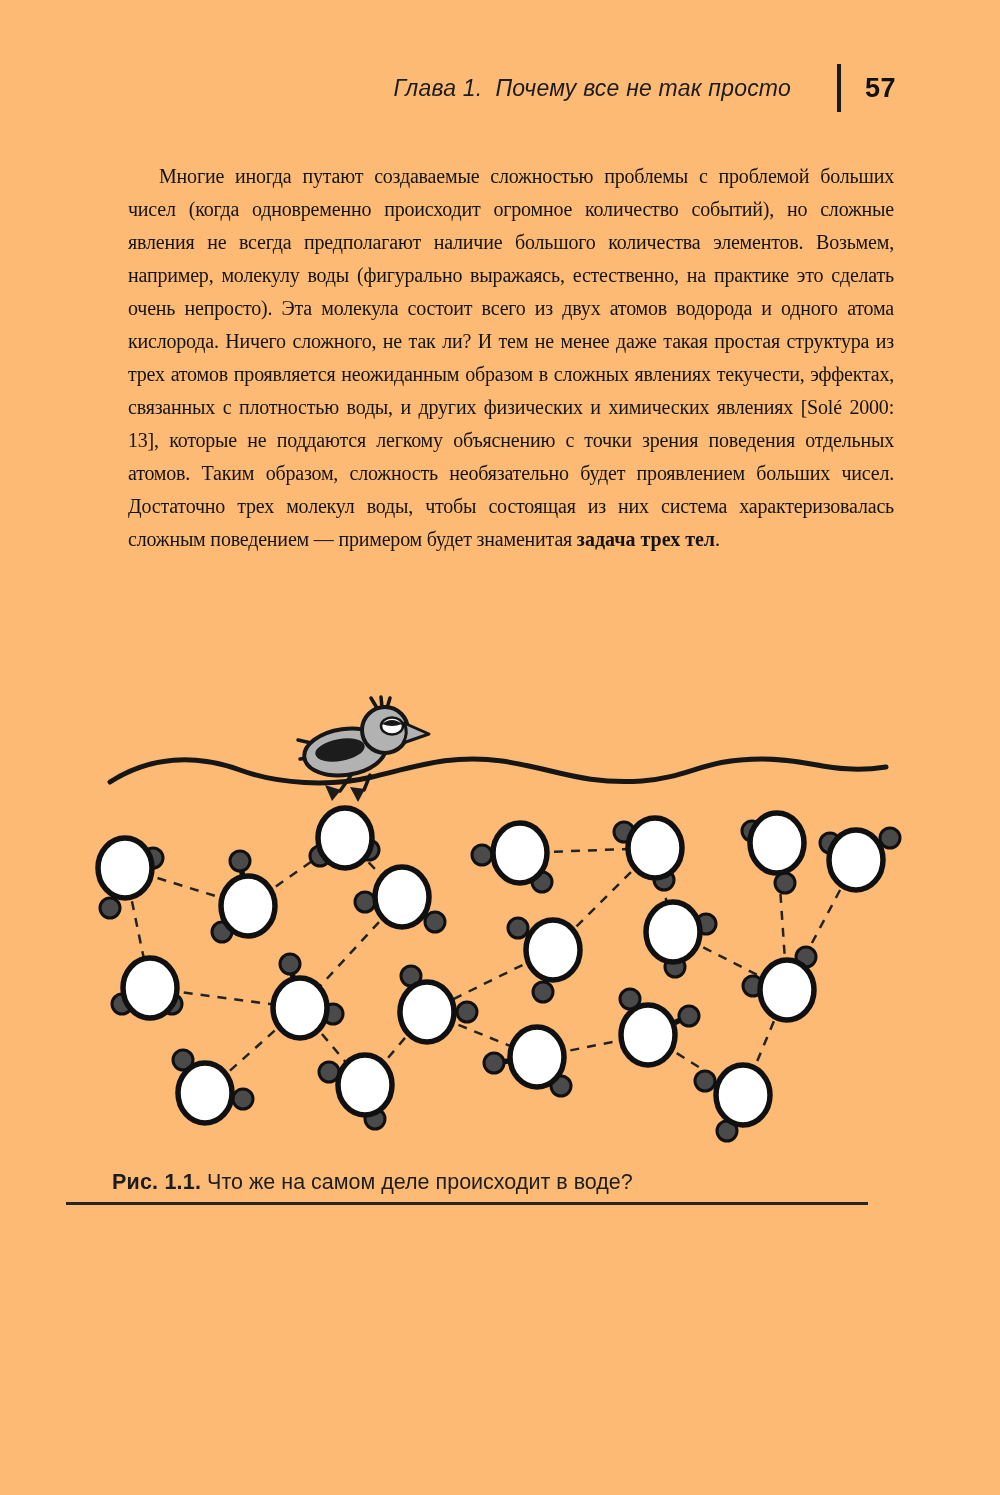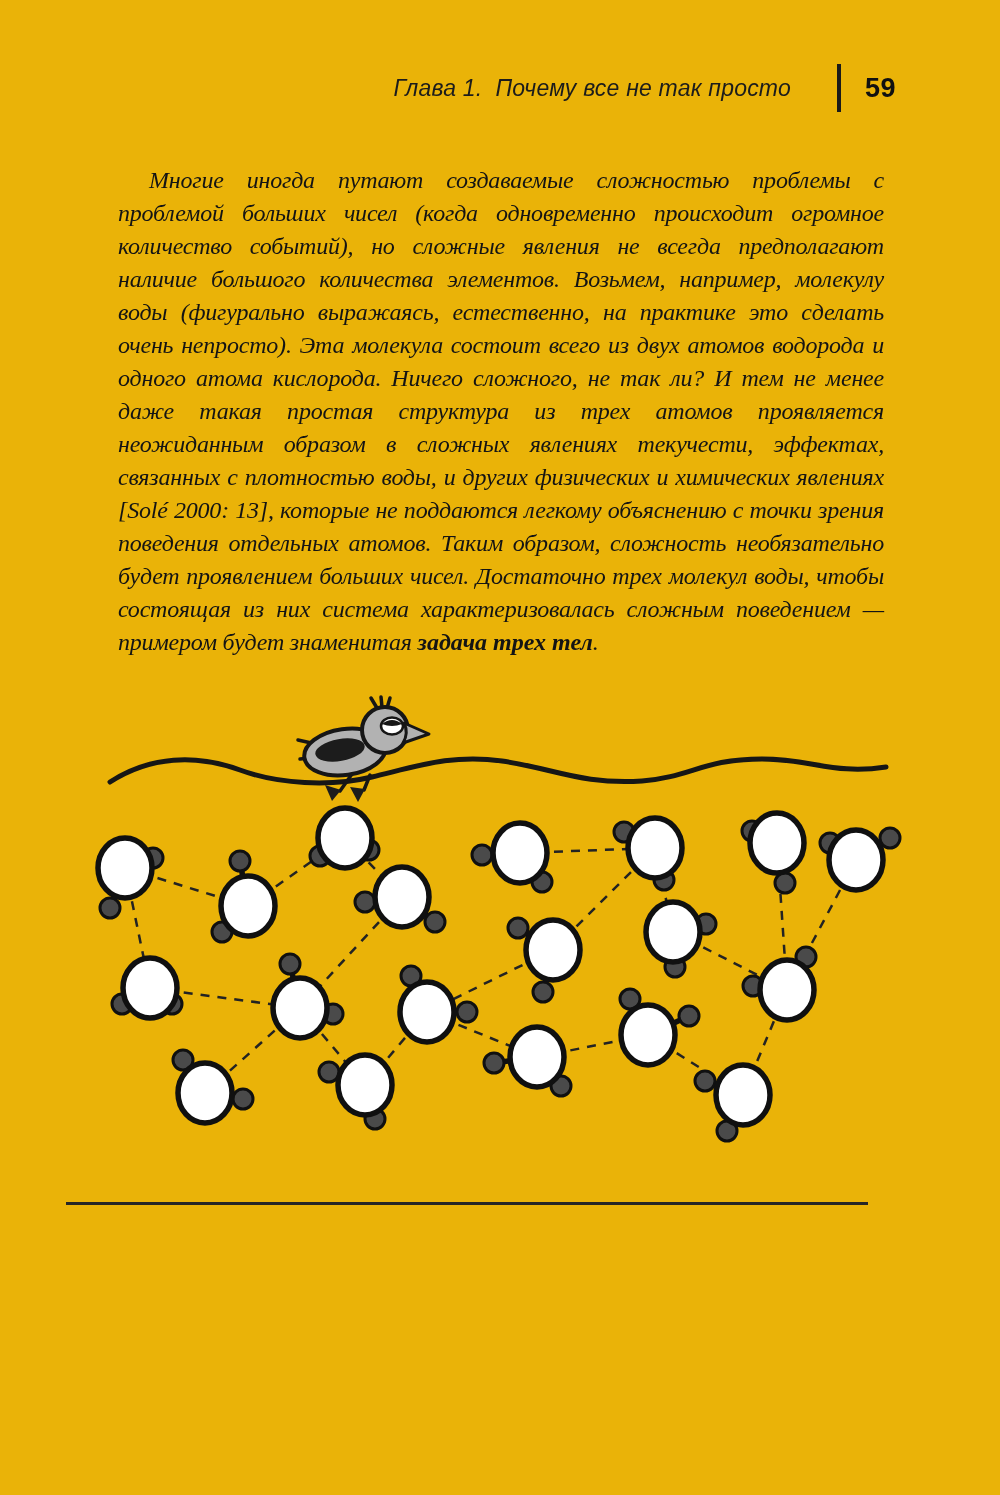--- a/index.html
+++ b/index.html
@@ -1,35 +1,35 @@
 <!DOCTYPE html>
 <html><head>
 <meta charset="utf-8">
 <style>
   html,body{margin:0;padding:0;background:#888;}
   .page{
-    position:relative;width:1000px;height:1495px;background:#eab308;
+    position:relative;width:1000px;height:1495px;background:#fdba74;
     margin:0 auto;overflow:hidden;
     font-family:"Liberation Serif", serif;color:#141414;
   }
   
   .runhead{
     position:absolute;top:64px;right:104px;display:flex;align-items:center;
     font-family:"Liberation Sans", sans-serif;
   }
   .runhead .chapter{
     font-style:italic;font-size:23px;color:#1c1c1c;letter-spacing:.2px;white-space:pre;
   }
   .runhead .vbar{width:4px;height:48px;background:#1a1a1a;margin:0 24px 0 46px;}
   .runhead .pnum{font-weight:bold;font-size:27px;color:#111;letter-spacing:.5px;}
   
   .bodytext{
-    position:absolute;left:118px;width:766px;
-    font-size:24px;line-height:33px;text-align:justify;
-    text-indent:31px;letter-spacing:-0.2px;font-style:italic;
+    position:absolute;left:128px;width:766px;
+    font-size:20px;line-height:33px;text-align:justify;
+    text-indent:31px;letter-spacing:-0.2px;
   }
   .p1{top:140px;}
   .p2{top:1256px;}
   .bodytext b{letter-spacing:0;}
   
   .figsvg{position:absolute;left:0;top:690px;width:1000px;height:480px;}
   .bond{stroke:#232323;stroke-width:2.5;stroke-dasharray:9 8;fill:none;}
   .stem{stroke:#101010;stroke-width:5.5;stroke-linecap:round;}
   .hyd{fill:#4a4a4a;stroke:#101010;stroke-width:3;}
   .oxy{fill:#ffffff;stroke:#101010;stroke-width:5.5;}
@@ -44,21 +44,21 @@
   .caprule{position:absolute;left:66px;top:1202px;width:802px;height:3px;background:#262626;}
 </style>
 </head>
 <body>
 
 <div class="page">
 
   <div class="runhead">
     <span class="chapter">Глава 1.  Почему все не так просто</span>
     <span class="vbar"></span>
-    <span class="pnum">59</span>
+    <span class="pnum">57</span>
   </div>
 
   <p class="bodytext p1"><span>Многие иногда путают создаваемые сложностью проблемы с проблемой больших чисел (когда одновременно происходит огромное количество событий), но сложные явления не всегда предполагают наличие большого количества элементов. Возьмем, например, молекулу воды (фигурально выражаясь, естественно, на практике это сделать очень непросто). Эта молекула состоит всего из двух атомов водорода и одного атома кислорода. Ничего сложного, не так ли? И тем не менее даже такая простая структура из трех атомов проявляется неожиданным образом в сложных явлениях текучести, эффектах, связанных с плотностью воды, и других физических и химических явлениях [Solé 2000: 13], которые не поддаются легкому объяснению с точки зрения поведения отдельных атомов. Таким образом, сложность необязательно будет проявлением больших чисел. Достаточно трех молекул воды, чтобы состоящая из них система характеризовалась сложным поведением — примером будет знаменитая </span><b>задача трех тел</b><span>.</span></p>
 
   <svg class="figsvg" viewBox="0 0 1000 480">
     <g>
         <line x1="125" y1="178" x2="248" y2="216" class="bond"></line>
         <line x1="125" y1="178" x2="150" y2="298" class="bond"></line>
         <line x1="248" y1="216" x2="345" y2="148" class="bond"></line>
         <line x1="345" y1="148" x2="402" y2="207" class="bond"></line>
@@ -228,16 +228,17 @@
       <ellipse cx="392" cy="36" rx="11" ry="8.5" fill="#ffffff" stroke="#161616" stroke-width="2.5"></ellipse>
       <path d="M382 34 Q392 26 402 34 Q392 38 382 34 Z" fill="#161616"></path>
       <path d="M404 33 L429 44 L403 53 Q409 43 404 33 Z" fill="#b2b2b2" stroke="#161616" stroke-width="3" stroke-linejoin="round"></path>
       <path class="duckline" d="M352 84 L340 101"></path>
       <path d="M341 100 L325 95 L332 111 Z" fill="#1c1c1c"></path>
       <path class="duckline" d="M370 85 L364 100"></path>
       <path d="M365 99 L350 97 L358 112 Z" fill="#1c1c1c"></path>
     </g>
   </svg>
 
+  <p class="caption"><b>Рис. 1.1.</b><span> Что же на самом деле происходит в воде?</span></p>
   <div class="caprule"></div>
 
 
 </div>
 
 </body></html>

